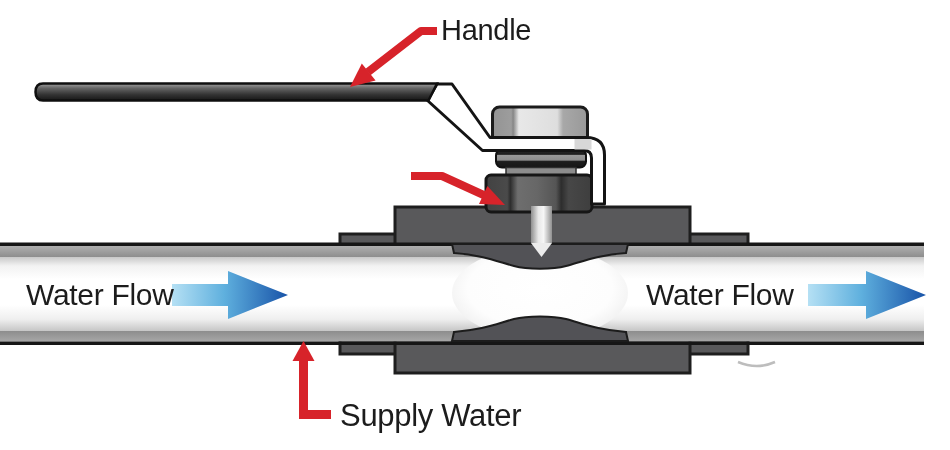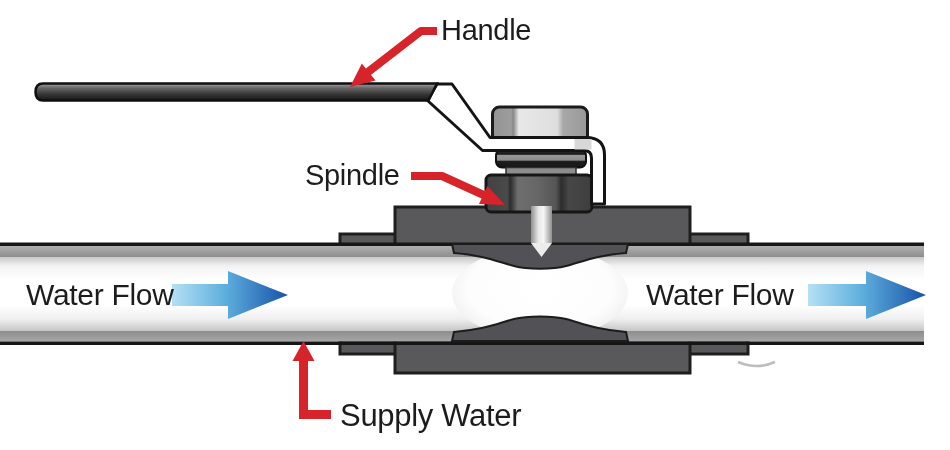--- a/index.html
+++ b/index.html
@@ -143,17 +143,16 @@
       <polyline class="leader" points="411,176 442,176 488,197" stroke-width="8" stroke-linejoin="round"></polyline>
       <polygon class="leader-head" points="505,205 479,204.1 487.4,185.9"></polygon>
     </g>
     <g>
       <polyline class="leader" points="331,414.5 303.5,414.5 303.5,359" stroke-width="9"></polyline>
       <polygon class="leader-head" points="303.5,341 292.5,361 314.5,361"></polygon>
     </g>
   </svg>
 
   <div class="label label-handle">Handle</div>
-  <div class="label label-spindle">Spindle</div>
   <div class="label label-water-l">Water Flow</div>
   <div class="label label-water-r">Water Flow</div>
   <div class="label label-supply">Supply Water</div>
 </div>
 
 </body></html>

